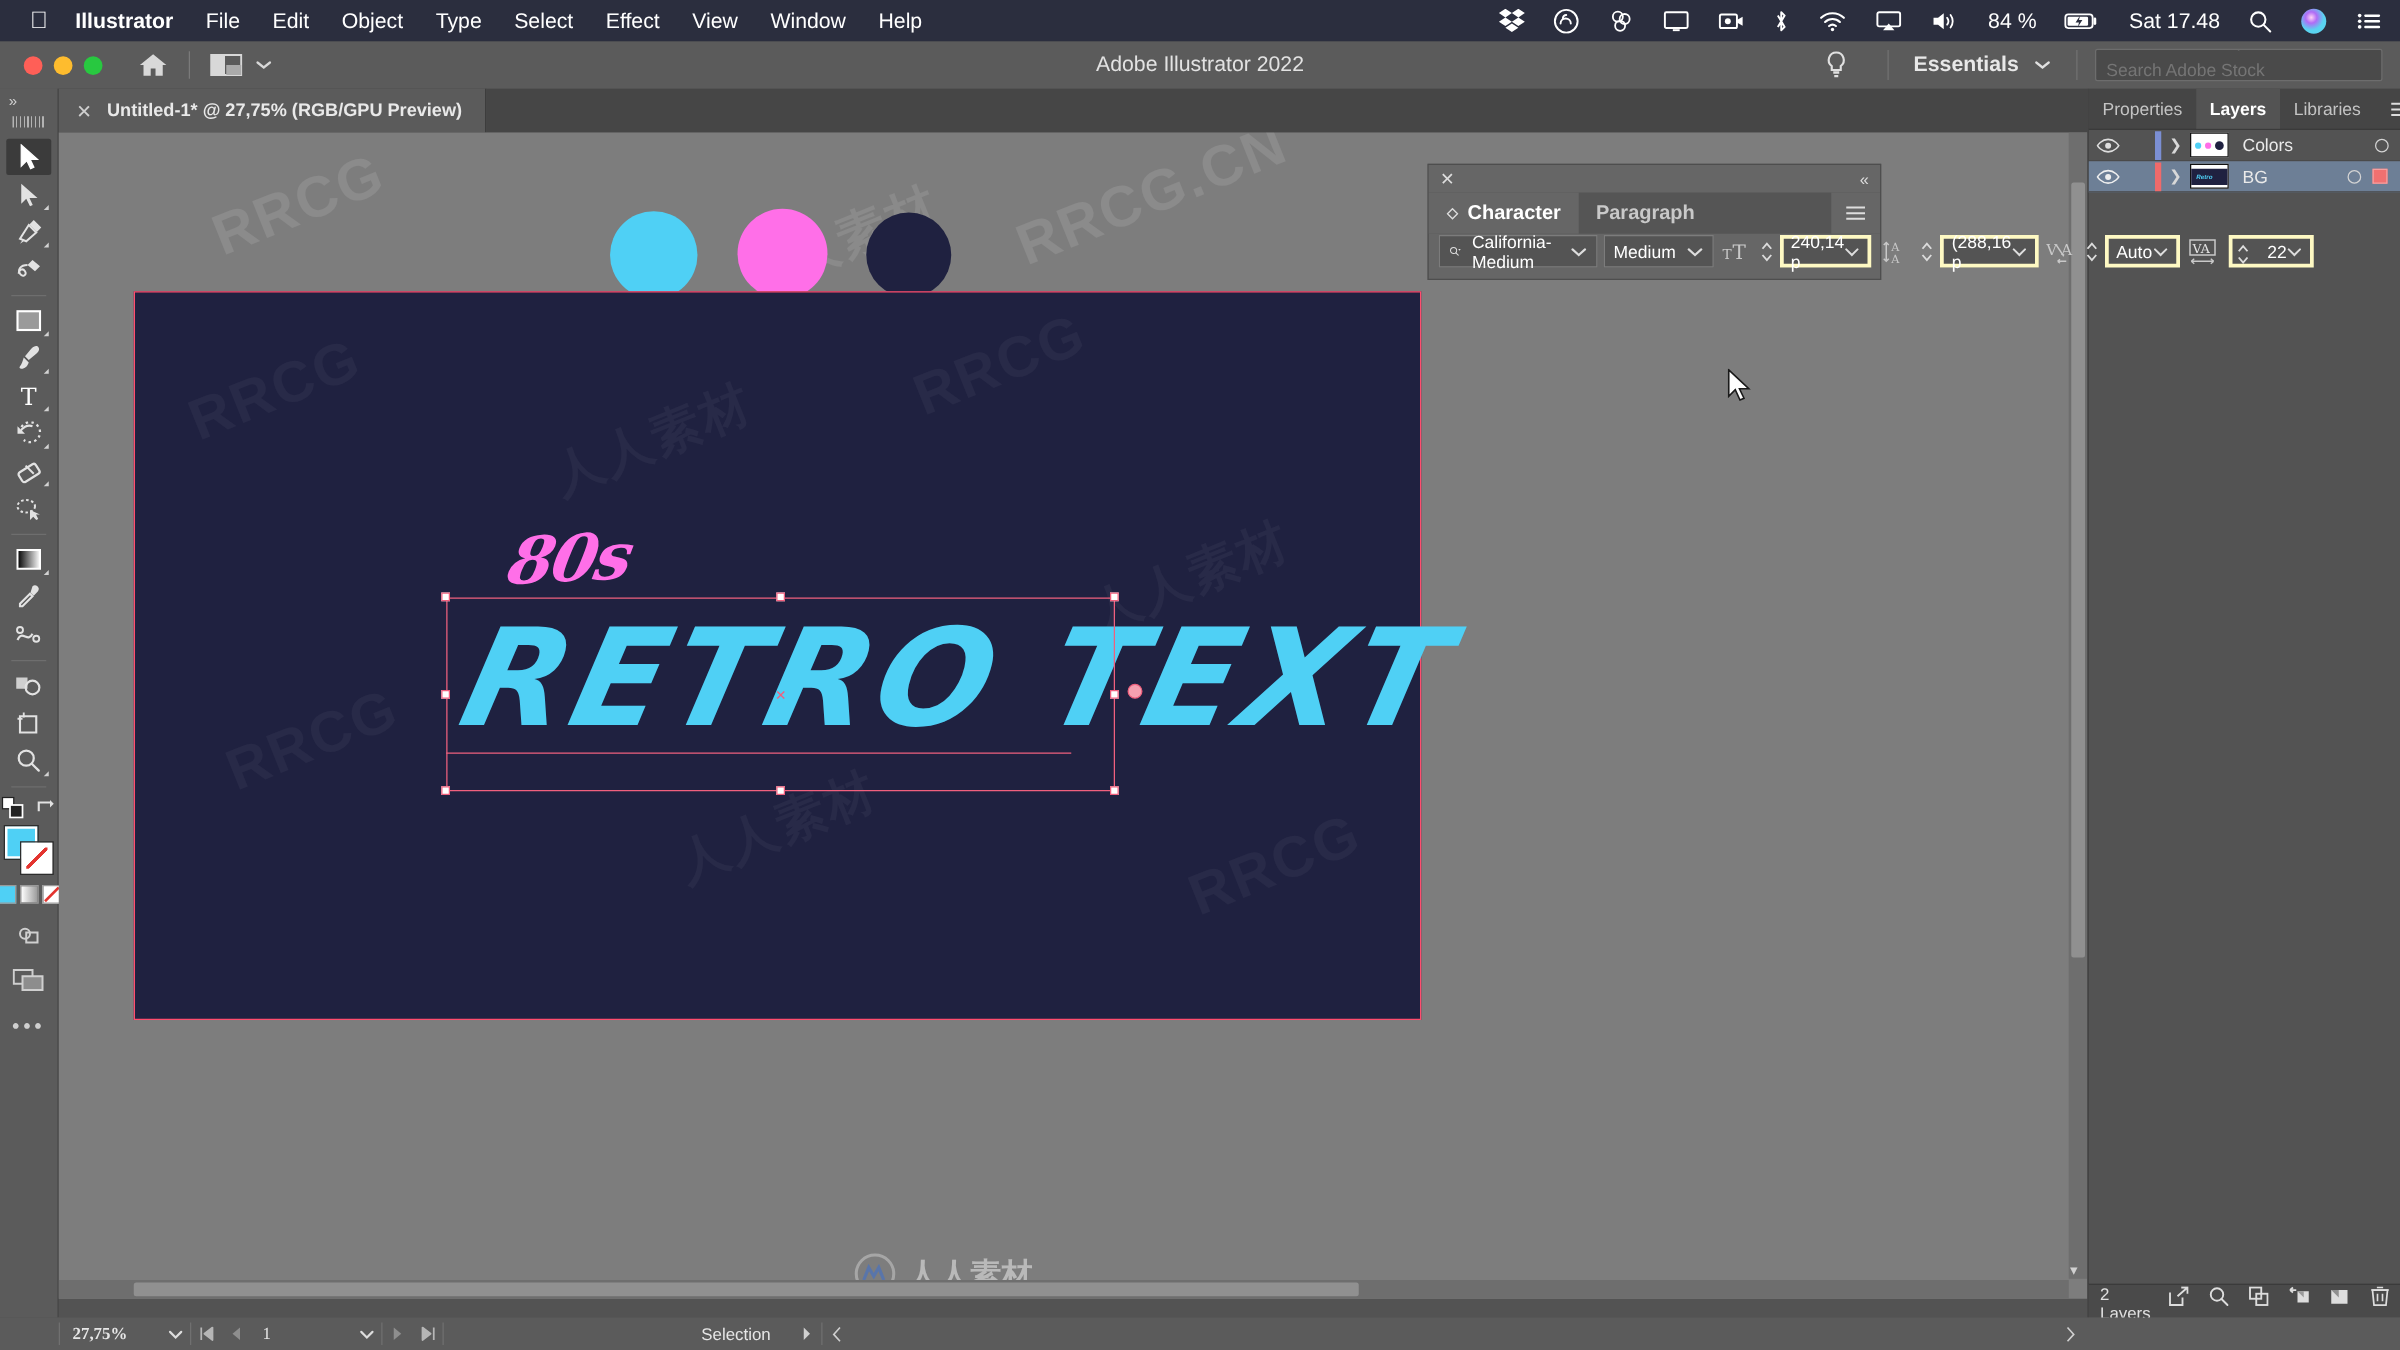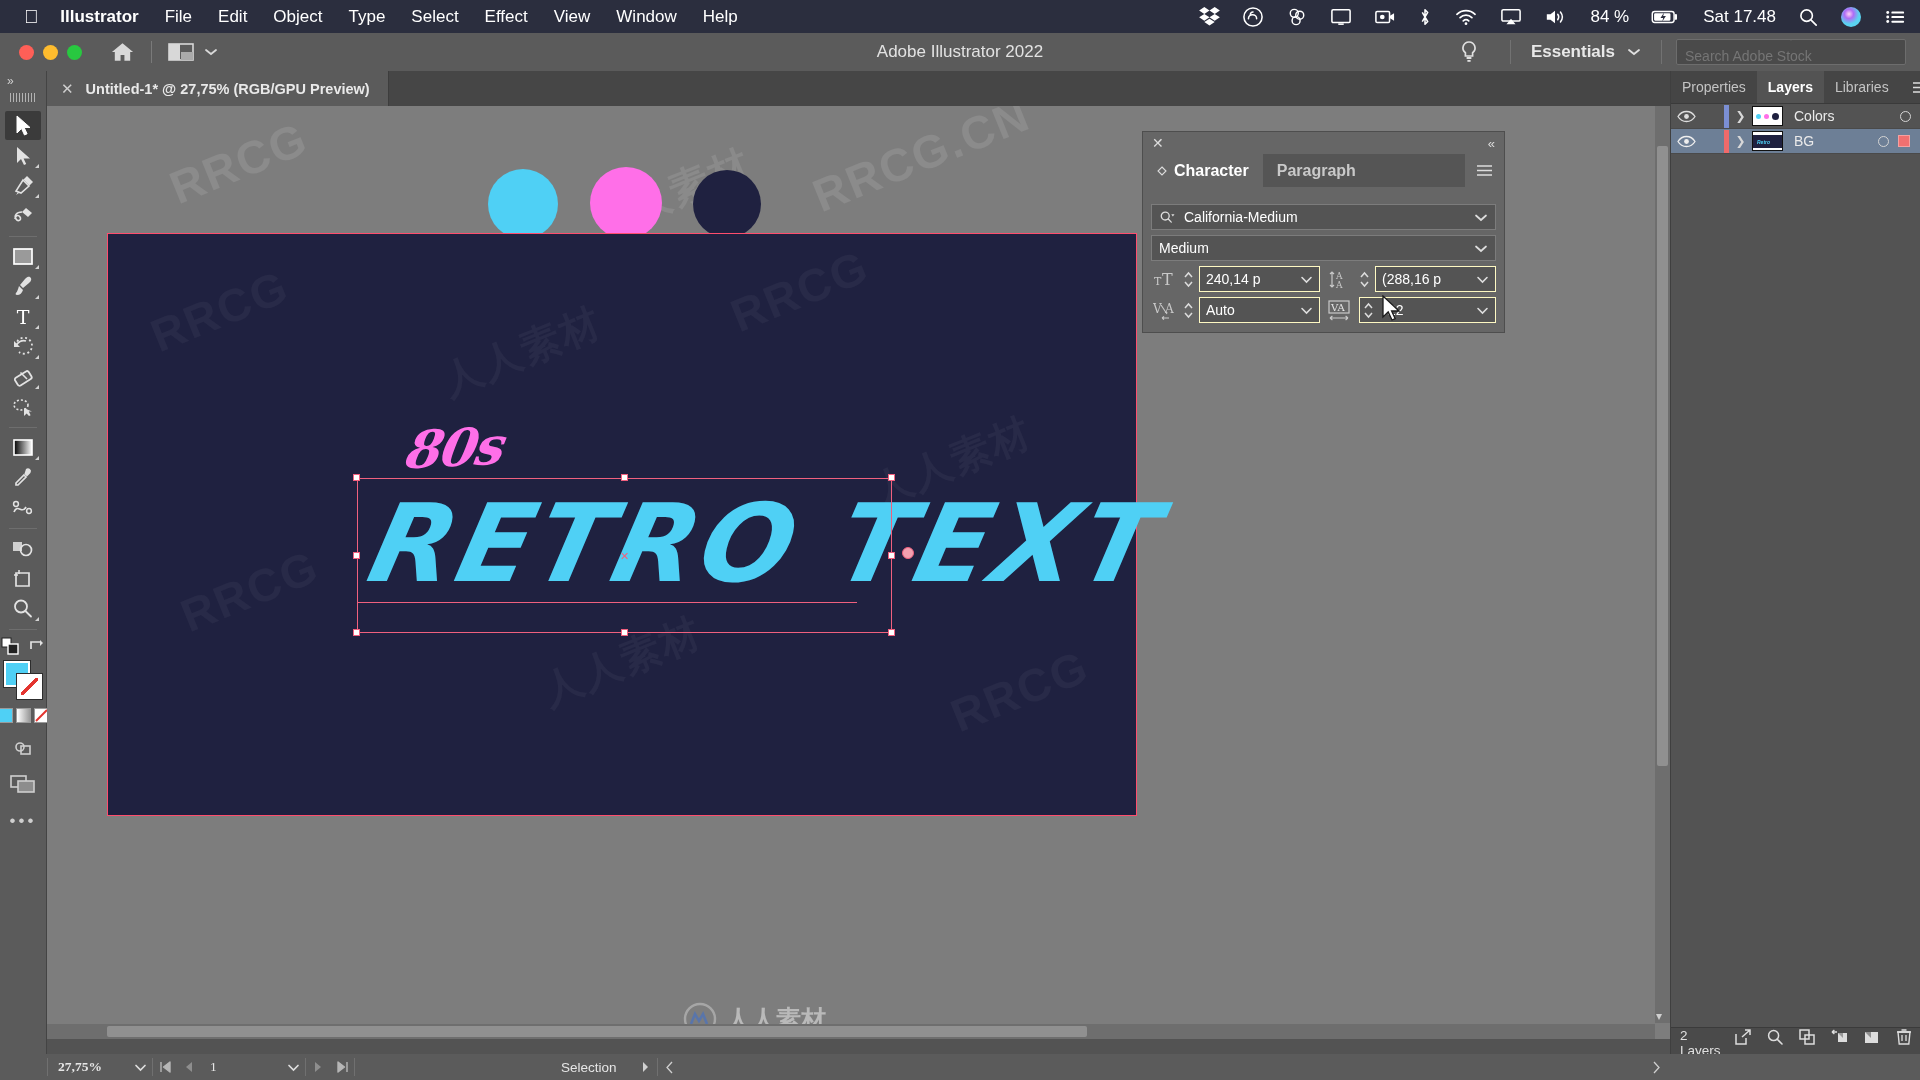--- a/index.html
+++ b/index.html
@@ -125,29 +125,29 @@
     background:#666666; border:1px solid #4e4e4e; z-index:40;
     font-size:14px; color:#efefef;
   }
   .cp-top { height:22px; display:flex; align-items:center; justify-content:space-between;
             padding:0 9px; background:#666666; }
   .cp-tabs { height:33px; display:flex; align-items:stretch; background:#555555; }
   .cp-tab { display:flex; align-items:center; gap:7px; padding:0 14px;
             font-size:16px; font-weight:bold; color:#c9c9c9; }
   .cp-tab.active { background:#666666; color:#ffffff; }
   .cp-burger { margin-left:auto; display:flex; align-items:center; padding:0 11px; background:#666666;}
-  .cp-body { padding:17px 8px 9px 8px; display:flex; flex-direction:column; gap:5px; }
+  .cp-body { padding:1px 8px 9px 8px; display:flex; flex-direction:row; gap:5px; }
   .fld { height:26px; background:#545454; border:1px solid #7c7c7c;
          display:flex; align-items:center; gap:8px; padding:0 7px; color:#fff; }
   .fld .chev { margin-left:auto; }
   .row2 { display:flex; gap:7px; }
   .grp { display:flex; align-items:center; gap:5px; flex:1; }
   .gicon { width:27px; display:flex; align-items:center; justify-content:center; color:#c9c9c9; }
   .stepper { display:flex; flex-direction:column; gap:1px; color:#dcdcdc; font-size:8px; line-height:7px; }
-  .numfld { flex:1; height:26px; background:#545454; border:1px solid #fef9c3;
+  .numfld { flex:1; height:26px; background:#545454; border:3px solid #fef9c3;
             display:flex; align-items:center; padding:0 6px; color:#fff; font-size:14px;}
   .numfld .chev { margin-left:auto; }
 
   
   .rightdock { position:absolute; top:71px; right:0; width:250px; bottom:26px;
                background:#535353; border-left:1px solid #3f3f3f; }
   .panel-tabs { height:33px; display:flex; align-items:stretch; background:#454545;
                 border-bottom:1px solid #3a3a3a; }
   .ptab { padding:0 11px; display:flex; align-items:center; font-size:14px;
           color:#c4c4c4; }

